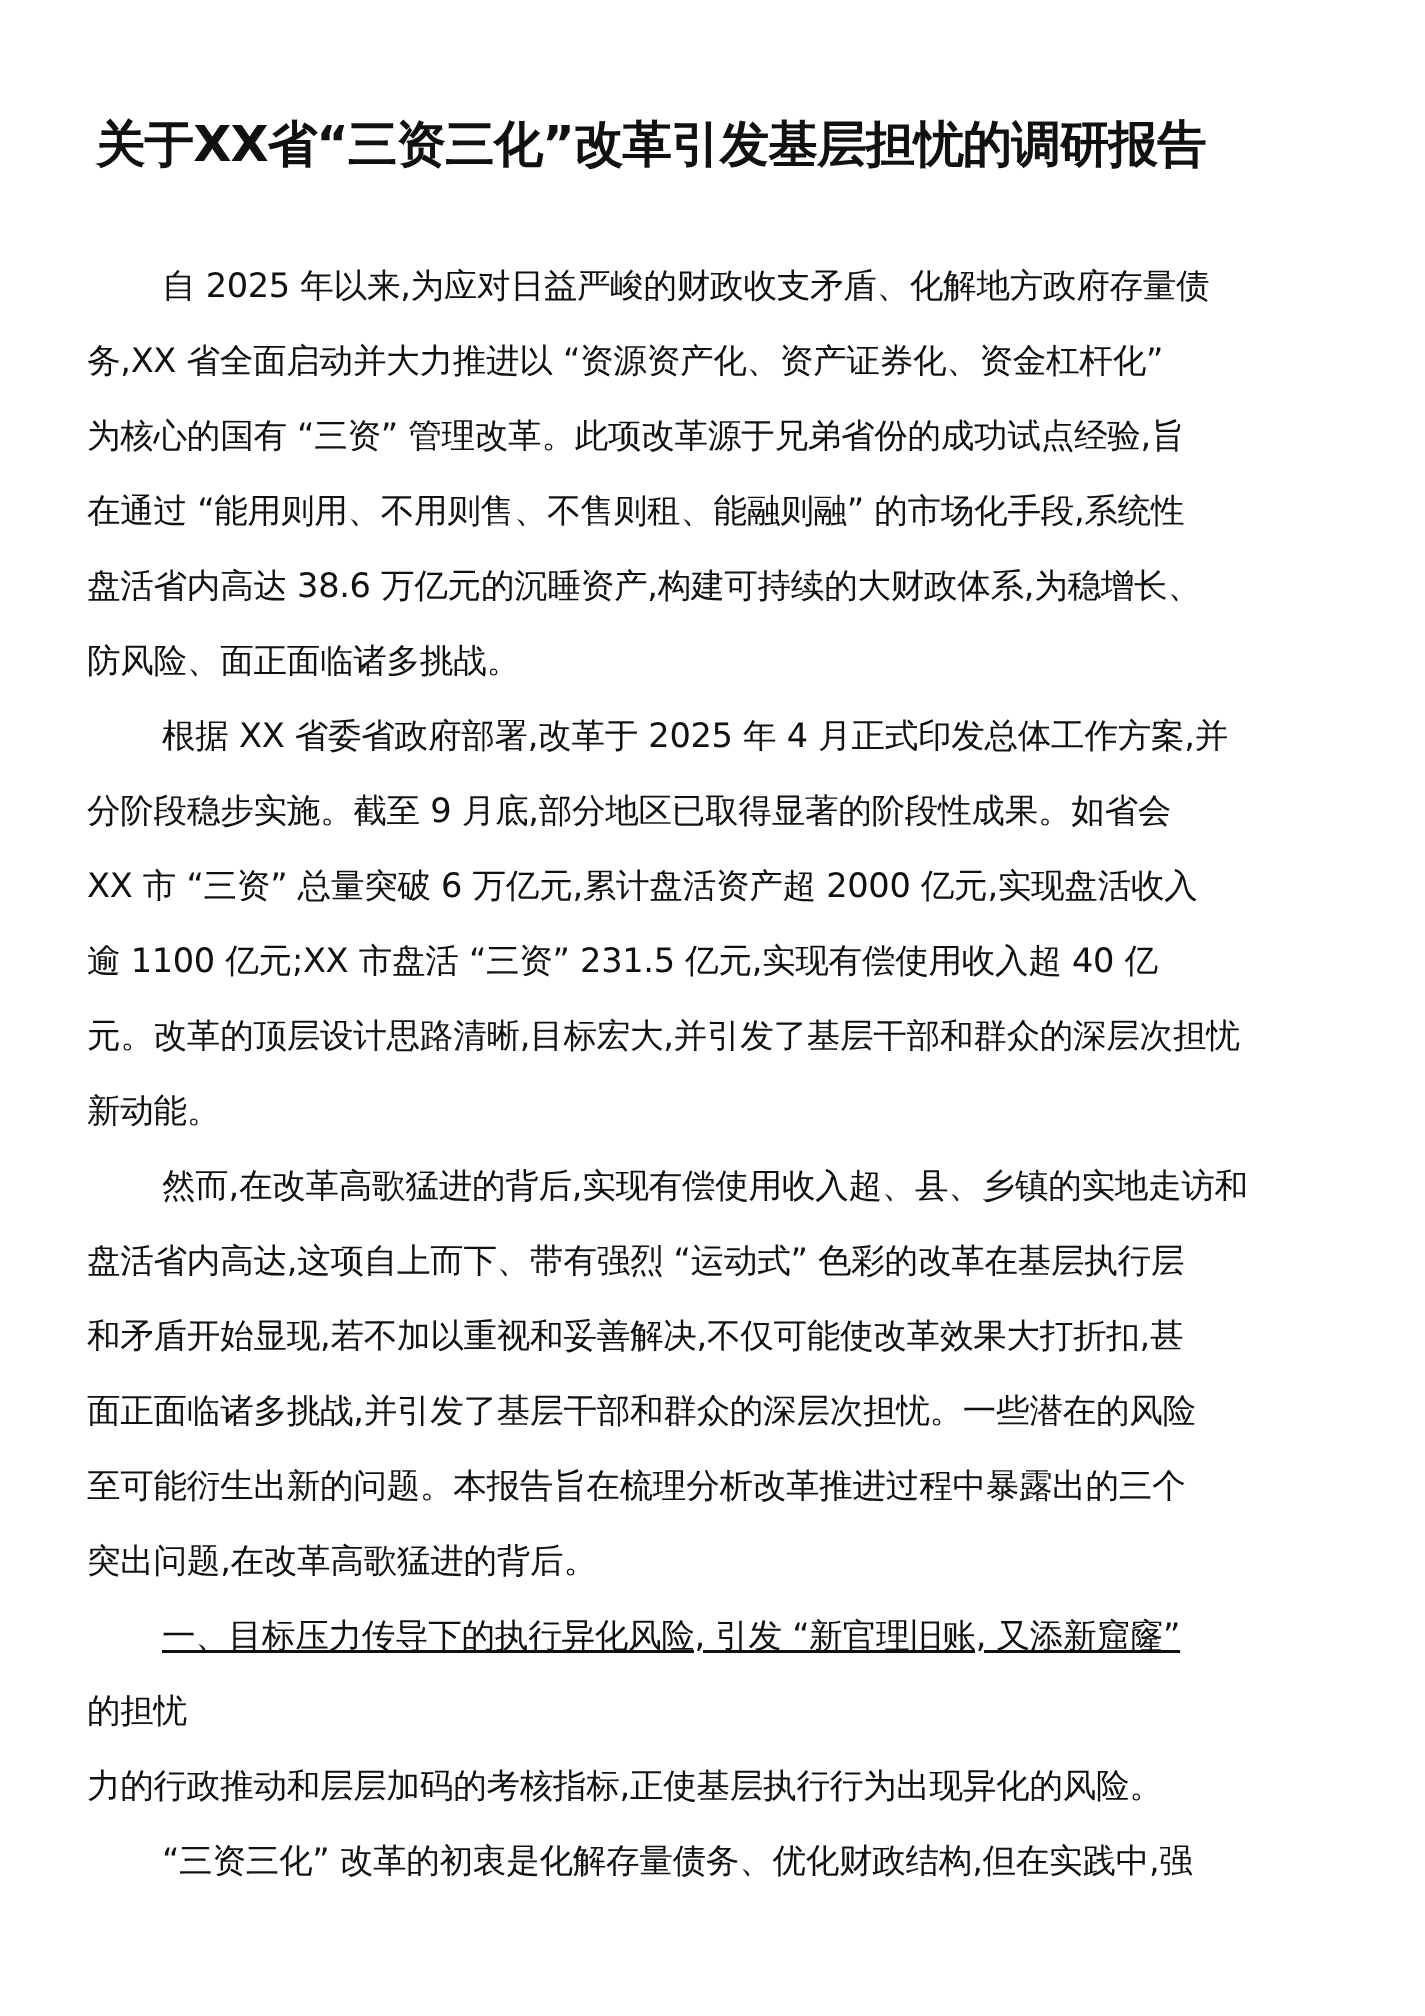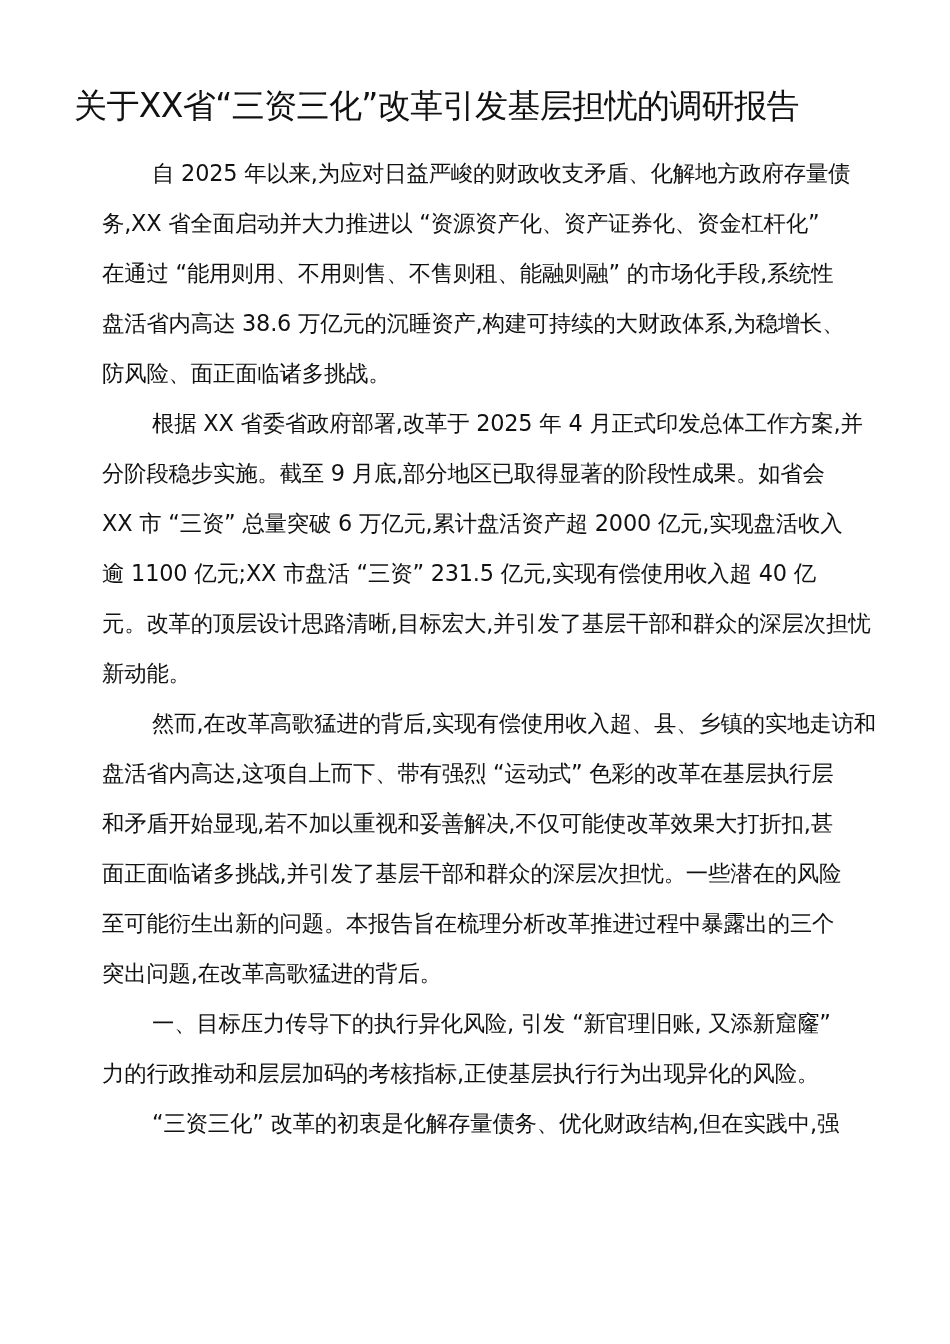--- a/index.html
+++ b/index.html
@@ -24,61 +24,62 @@
   .title {
     position: absolute;
     top: 64px;
     left: 0;
     width: 836px;
     font-size: 33px;
     line-height: 52px;
     height: 52px;
     white-space: nowrap;
     letter-spacing: -0.6px;
-    font-weight: normal;
-    margin: 16px;
+    font-weight: bold;
+    margin: 6px;
   }
   .body {
     position: absolute;
-    top: 148px;
+    top: 166px;
     left: 0;
     width: 836px;
-    margin-left: 44px;
   }
   .para {
     margin: 0;
     font-size: 22.4px;
     line-height: 50px;
     text-align: justify;
     text-align-last: left;
     letter-spacing: -0.2px;
   }
   .para .line {
     display: block;
     white-space: nowrap;
     height: 50px;
   }
   .para .line.indent {
     padding-left: 50px;
   }
   .heading .line.indent {
     padding-left: 50px;
+    text-decoration: underline;
   }
 </style>
 </head>
 <body>
 
 <div class="page">
   <h1 class="title">关于XX省“三资三化”改革引发基层担忧的调研报告</h1>
 
   <div class="body">
 
     <div class="para">
       <span class="line indent">自 2025 年以来,为应对日益严峻的财政收支矛盾、化解地方政府存量债</span>
       <span class="line">务,XX 省全面启动并大力推进以 “资源资产化、资产证券化、资金杠杆化”</span>
+      <span class="line">为核心的国有 “三资” 管理改革。此项改革源于兄弟省份的成功试点经验,旨</span>
       <span class="line">在通过 “能用则用、不用则售、不售则租、能融则融” 的市场化手段,系统性</span>
       <span class="line">盘活省内高达 38.6 万亿元的沉睡资产,构建可持续的大财政体系,为稳增长、</span>
       <span class="line">防风险、面正面临诸多挑战。</span>
     </div>
 
     <div class="para">
       <span class="line indent">根据 XX 省委省政府部署,改革于 2025 年 4 月正式印发总体工作方案,并</span>
       <span class="line">分阶段稳步实施。截至 9 月底,部分地区已取得显著的阶段性成果。如省会</span>
       <span class="line">XX 市 “三资” 总量突破 6 万亿元,累计盘活资产超 2000 亿元,实现盘活收入</span>
       <span class="line">逾 1100 亿元;XX 市盘活 “三资” 231.5 亿元,实现有偿使用收入超 40 亿</span>
@@ -90,20 +91,21 @@
       <span class="line indent">然而,在改革高歌猛进的背后,实现有偿使用收入超、县、乡镇的实地走访和</span>
       <span class="line">盘活省内高达,这项自上而下、带有强烈 “运动式” 色彩的改革在基层执行层</span>
       <span class="line">和矛盾开始显现,若不加以重视和妥善解决,不仅可能使改革效果大打折扣,甚</span>
       <span class="line">面正面临诸多挑战,并引发了基层干部和群众的深层次担忧。一些潜在的风险</span>
       <span class="line">至可能衍生出新的问题。本报告旨在梳理分析改革推进过程中暴露出的三个</span>
       <span class="line">突出问题,在改革高歌猛进的背后。</span>
     </div>
 
     <div class="para heading">
       <span class="line indent">一、目标压力传导下的执行异化风险, 引发 “新官理旧账, 又添新窟窿”</span>
+      <span class="line">的担忧</span>
     </div>
 
     <div class="para">
       <span class="line">力的行政推动和层层加码的考核指标,正使基层执行行为出现异化的风险。</span>
       <span class="line indent">“三资三化” 改革的初衷是化解存量债务、优化财政结构,但在实践中,强</span>
     </div>
 
   </div>
 </div>
 

